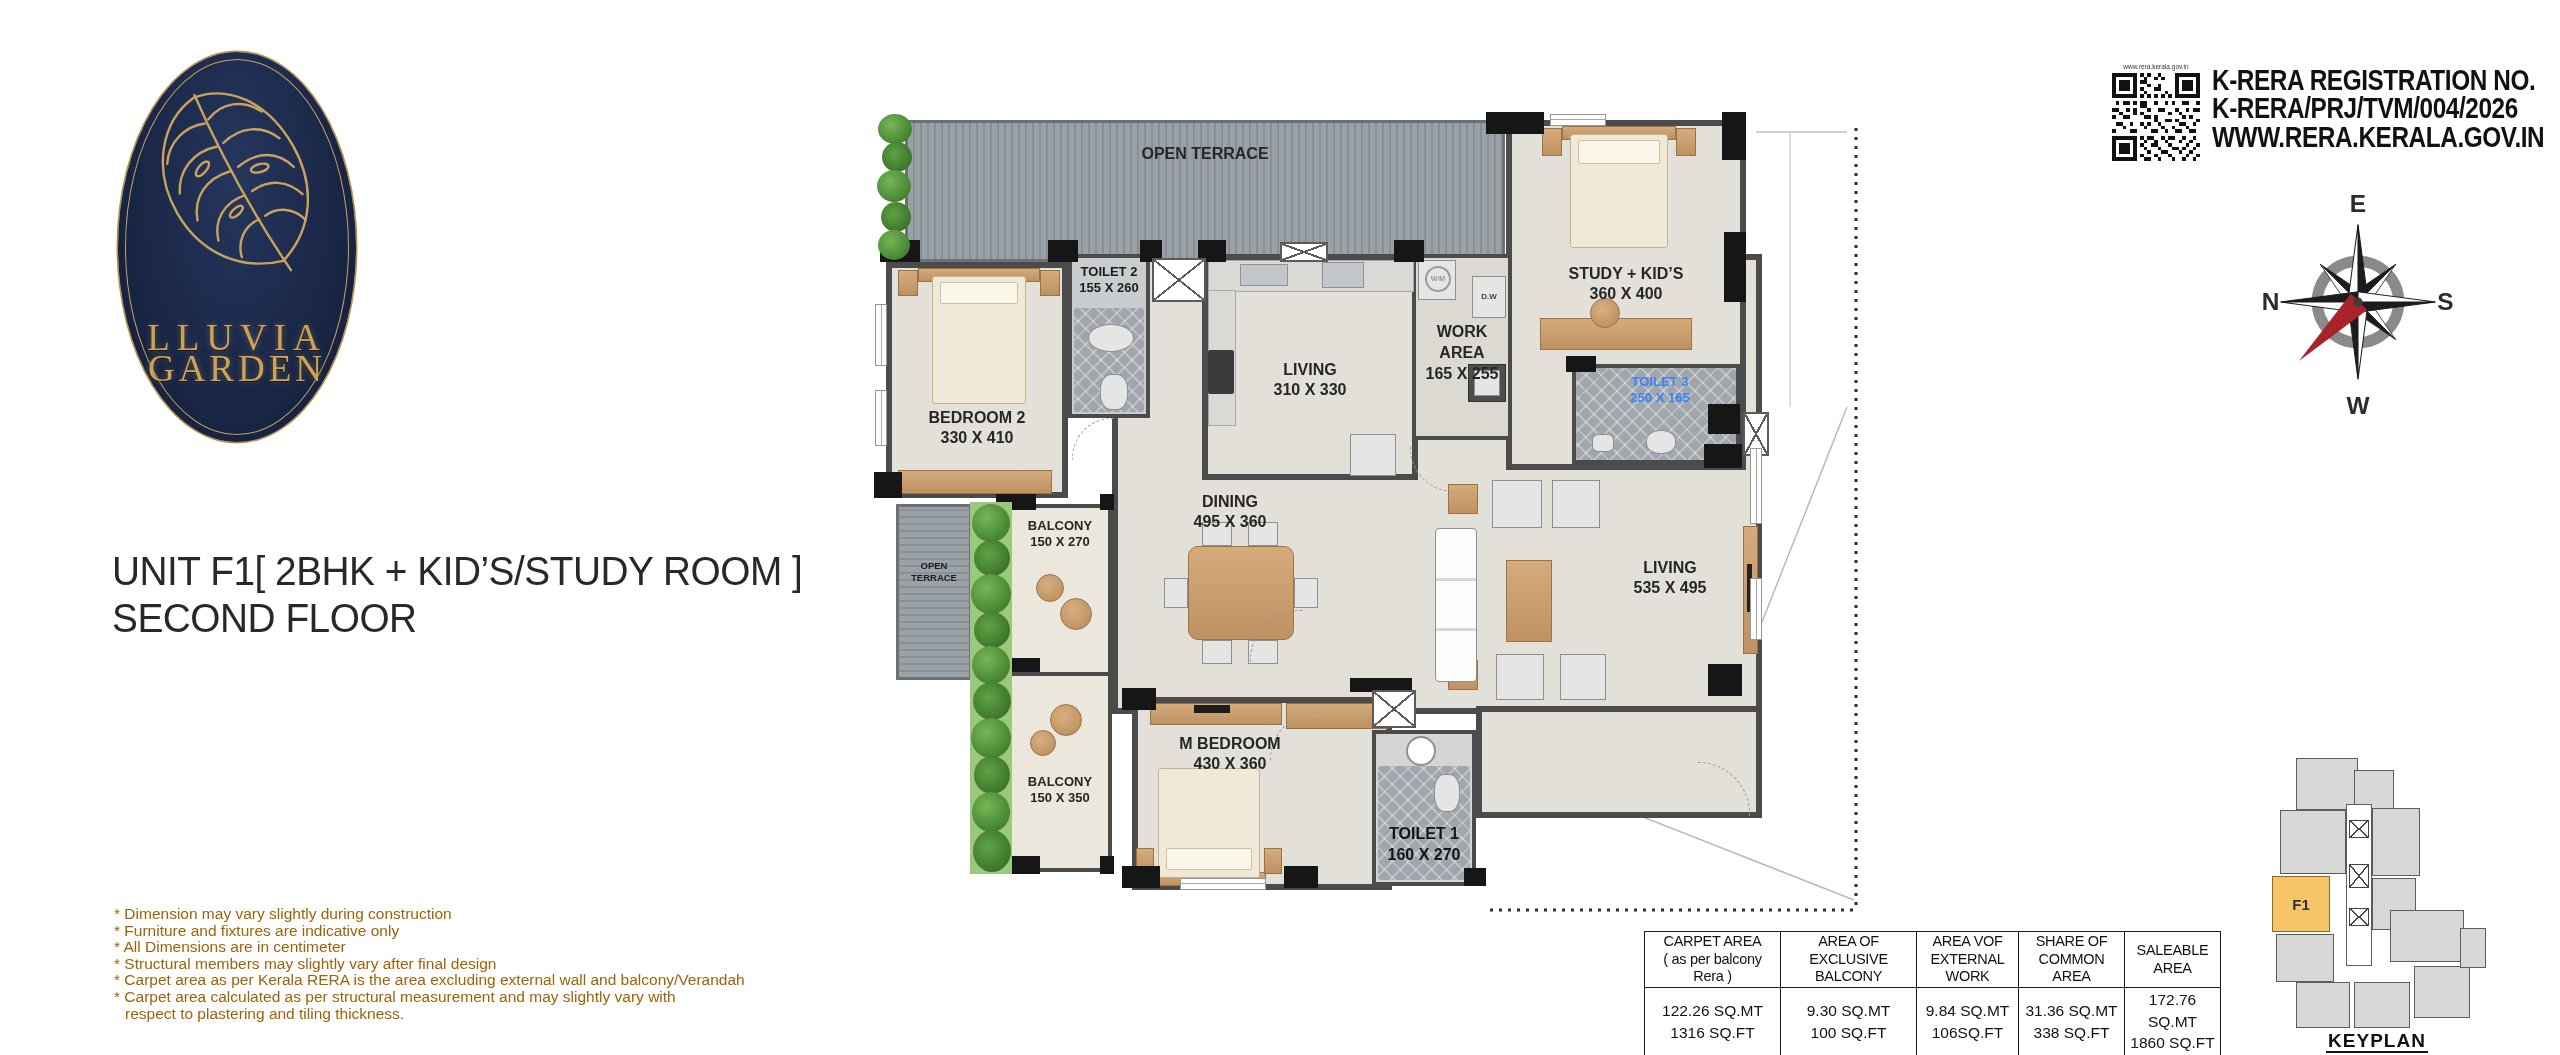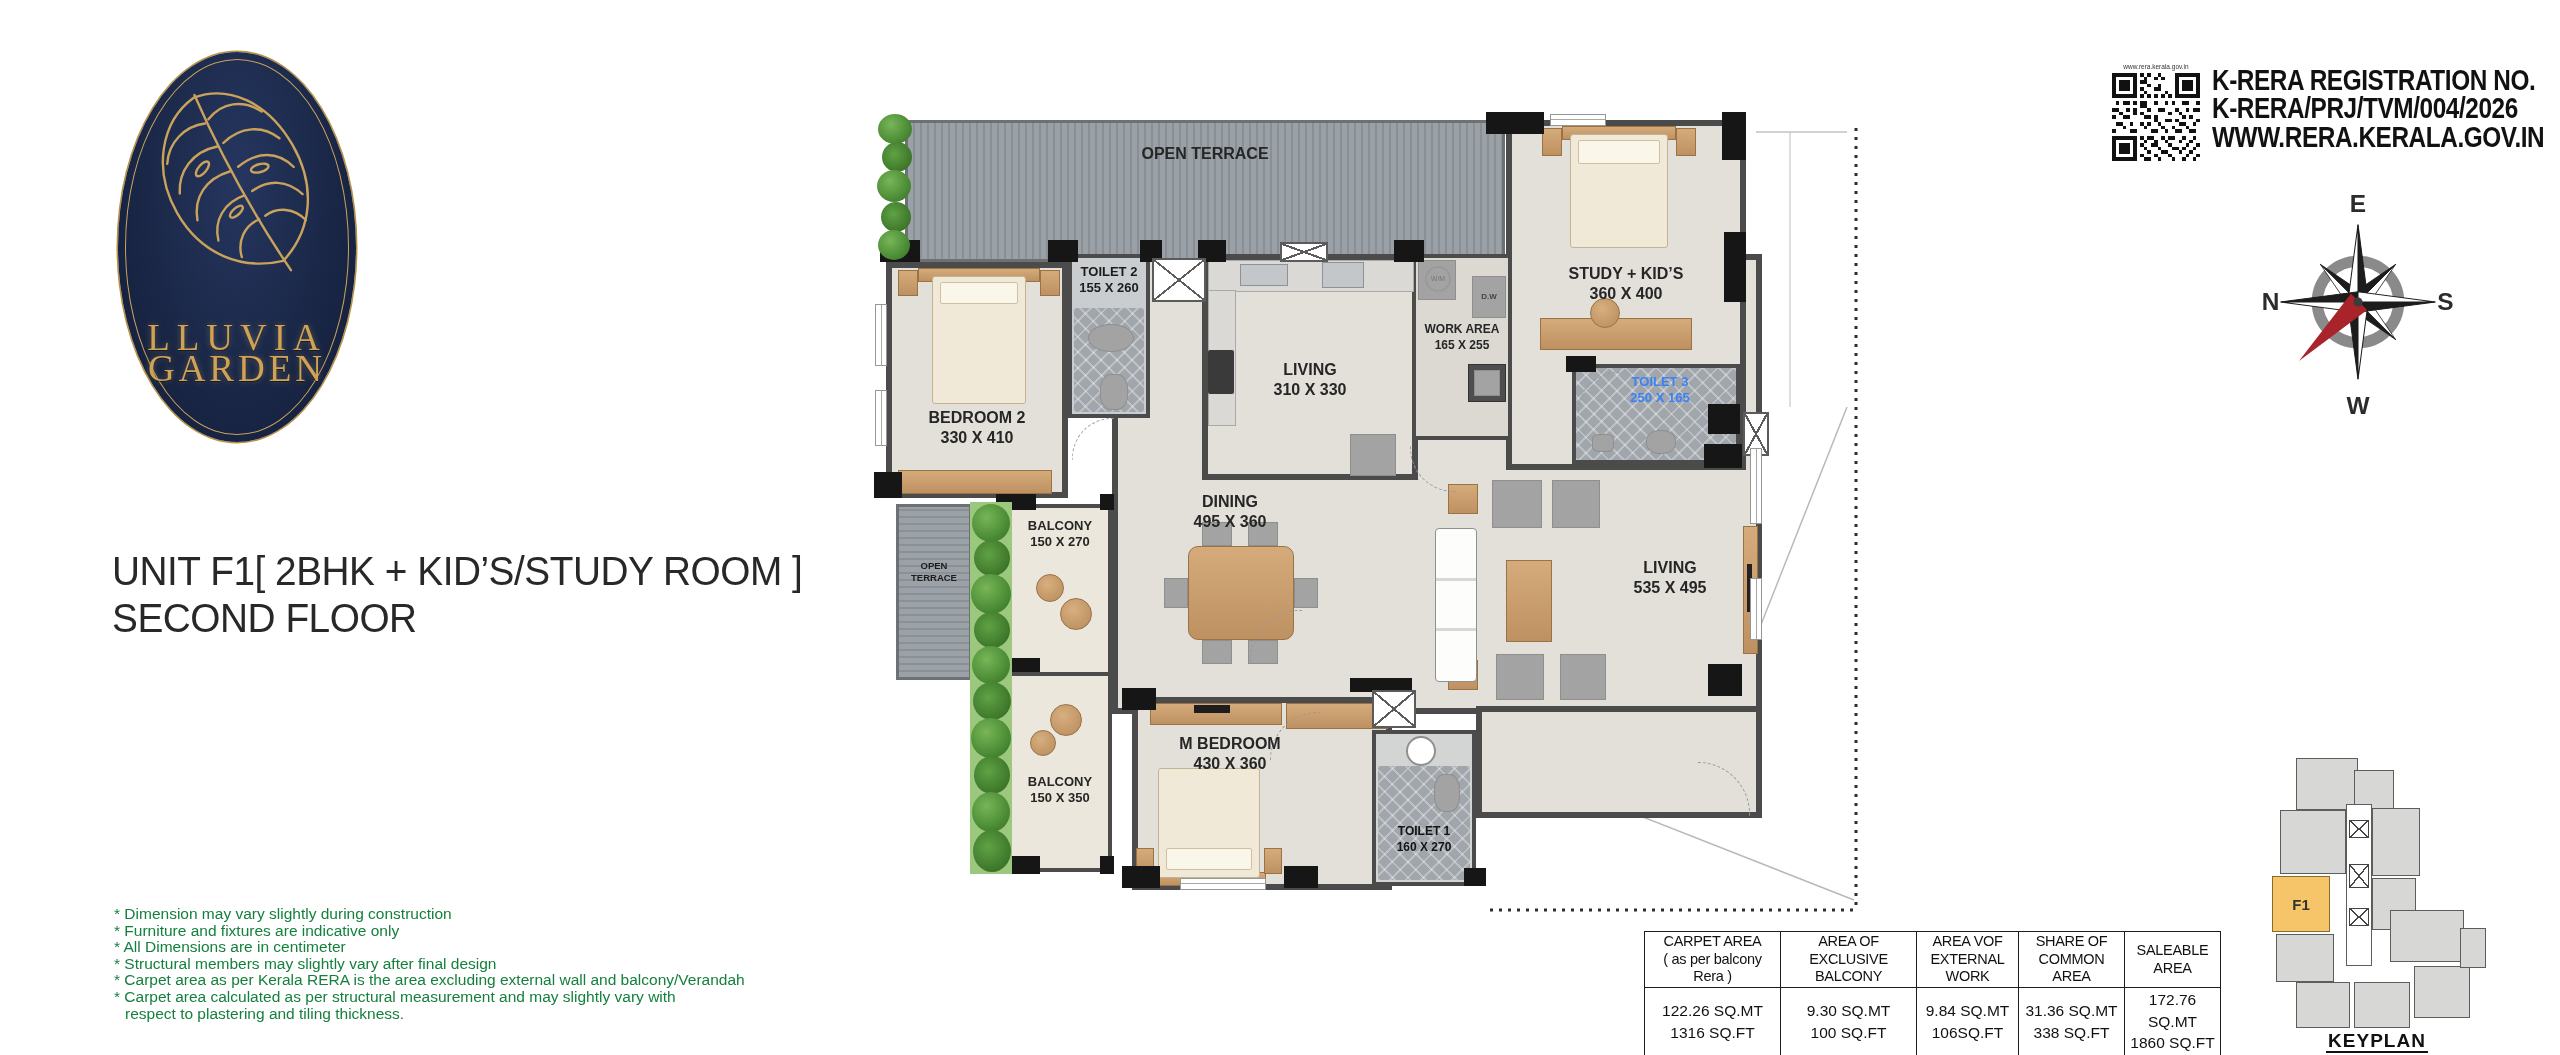--- a/index.html
+++ b/index.html
@@ -16,21 +16,21 @@
   .logo-leaf{position:absolute;left:18px;top:6px;width:200px;height:240px;}
   .logo-text{position:absolute;left:0;right:0;text-align:center;
         font-family:"Liberation Serif",serif;color:#cfa255;
         text-shadow:0 1px 0 rgba(0,0,0,.45),0 0 6px rgba(222,182,101,.35);}
   .logo-t1{top:264px;font-size:37px;letter-spacing:7px;}
   .logo-t2{top:295px;font-size:37px;letter-spacing:4px;}
 
   
   .title{left:112px;top:548px;font-size:40px;color:#282828;letter-spacing:-.5px;
          transform:scaleX(.97);transform-origin:left top;line-height:1.18;white-space:nowrap;}
-  .notes{left:114px;top:906px;font-size:15.5px;line-height:16.6px;color:#15803d;}
+  .notes{left:114px;top:906px;font-size:15.5px;line-height:16.6px;color:#a16207;}
   .notes .indent{padding-left:11px;}
 
   
   .qr-caption{left:2112px;top:63px;width:88px;text-align:center;font-size:6.5px;color:#333;}
   .qr{left:2112px;top:73px;width:88px;height:88px;}
   .rera-text{left:2212px;top:66px;font-size:29px;font-weight:bold;line-height:.98;
              letter-spacing:-.5px;color:#111;transform:scaleX(.84);transform-origin:left top;
              white-space:nowrap;}
 
   
@@ -43,37 +43,37 @@
   .terr-v{background:repeating-linear-gradient(90deg,#99a0a6 0 5px,#898f95 5px 7px);
           border:3px solid #6e7174;}
   .terr-h{background:repeating-linear-gradient(0deg,#9aa1a7 0 5px,#8a9096 5px 7px);
           border:3px solid #6e7174;}
   .tiles{background:repeating-linear-gradient(45deg,rgba(255,255,255,.30) 0 2px,rgba(255,255,255,0) 2px 11px),
                     repeating-linear-gradient(135deg,rgba(255,255,255,.30) 0 2px,rgba(255,255,255,0) 2px 11px),
                     #a0a6ab;}
   .rlabel{position:absolute;text-align:center;font-weight:bold;color:#262626;font-size:16px;line-height:1.25;z-index:30;}
   .rlabel .rname,.rlabel .rdims{display:block;}
   .rlabel.sm{font-size:13px;}
-  .rlabel.xs{font-size:12px;line-height:1.3;}
+  .rlabel.xs{font-size:16px;line-height:1.3;}
   .rlabel.xxs{font-size:9.5px;line-height:1.25;}
   .blk{position:absolute;background:#161616;z-index:24;}
   .xbox{position:absolute;z-index:25;border:2px solid #5b5b5b;box-sizing:border-box;
         background:linear-gradient(to top right,rgba(0,0,0,0) calc(50% - 1px),#5b5b5b calc(50% - 1px),#5b5b5b calc(50% + 1px),rgba(0,0,0,0) calc(50% + 1px)),
                    linear-gradient(to bottom right,rgba(0,0,0,0) calc(50% - 1px),#5b5b5b calc(50% - 1px),#5b5b5b calc(50% + 1px),rgba(0,0,0,0) calc(50% + 1px)),#fff;}
   .win{position:absolute;background:#fff;border:1px solid #979797;box-sizing:border-box;z-index:26;}
   .win.v{background:linear-gradient(90deg,#fff 0 45%,#a8a8a8 45% 55%,#fff 55% 100%);}
   .win.h{background:linear-gradient(180deg,#fff 0 45%,#a8a8a8 45% 55%,#fff 55% 100%);}
   .arc{position:absolute;border:1.6px dashed #9a9a9a;border-radius:50%;box-sizing:border-box;z-index:22;}
   .q-tl{clip-path:polygon(0 0,52% 0,52% 52%,0 52%);}
   .q-tr{clip-path:polygon(48% 0,100% 0,100% 52%,48% 52%);}
   .q-bl{clip-path:polygon(0 48%,52% 48%,52% 100%,0 100%);}
   .wood{position:absolute;background:linear-gradient(180deg,#d6ab7c,#bd9162);border:1px solid #9a7244;z-index:18;}
   .mat{position:absolute;background:#f1e9d7;border:1px solid #c4b392;border-radius:3px;z-index:19;}
   .pillow{position:absolute;background:#faf6ea;border:1px solid #cfc0a0;border-radius:2px;z-index:20;}
-  .whitef{position:absolute;background:#a3a3a3;border:1.5px solid #8f8f8f;z-index:19;}
+  .whitef{position:absolute;background:#e5e5e5;border:1.5px solid #8f8f8f;z-index:19;}
   .woodround{position:absolute;background:radial-gradient(circle at 40% 35%,#d8af80,#b78a58);border:1px solid #97714a;border-radius:50%;z-index:19;}
   .plant{position:absolute;border-radius:50%;z-index:28;
          background:radial-gradient(circle at 38% 35%,#79b558 0%,#4f9038 55%,#356d24 100%);}
   .plant.dk{background:radial-gradient(circle at 40% 40%,#5fa244,#2f641f);}
   .counter{position:absolute;background:#dad9d6;border:1px solid #a9a9a6;z-index:17;}
   .gray-app{position:absolute;background:#c3c7ca;border:1px solid #8e9296;z-index:19;}
   .slabA{z-index:10;} .roomz{z-index:14;}
 
   
   .atable{left:1644px;top:931px;border-collapse:collapse;}

